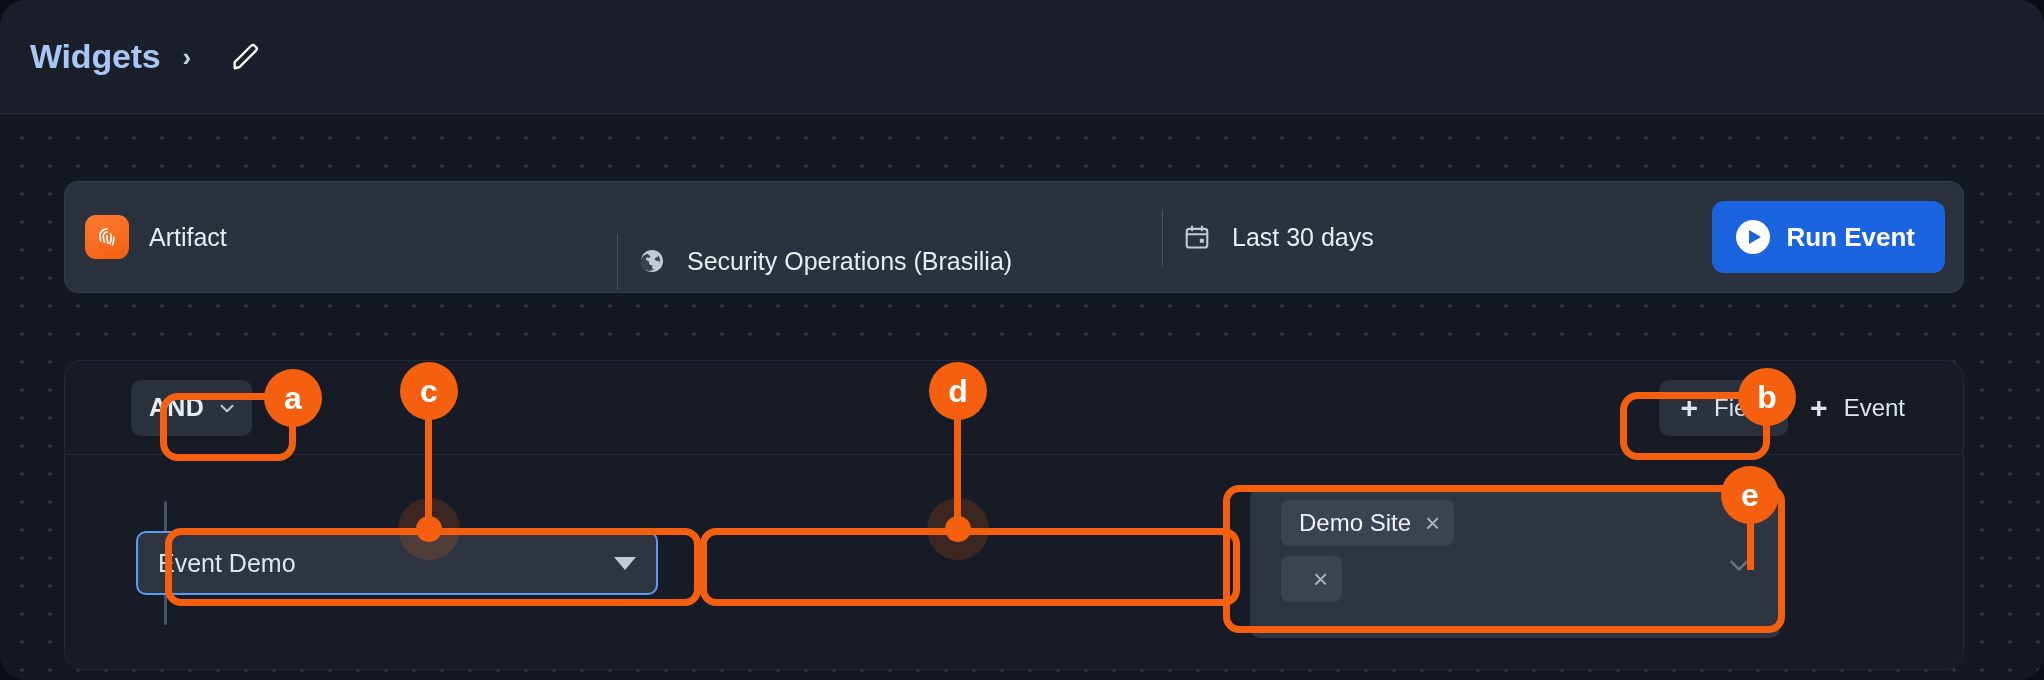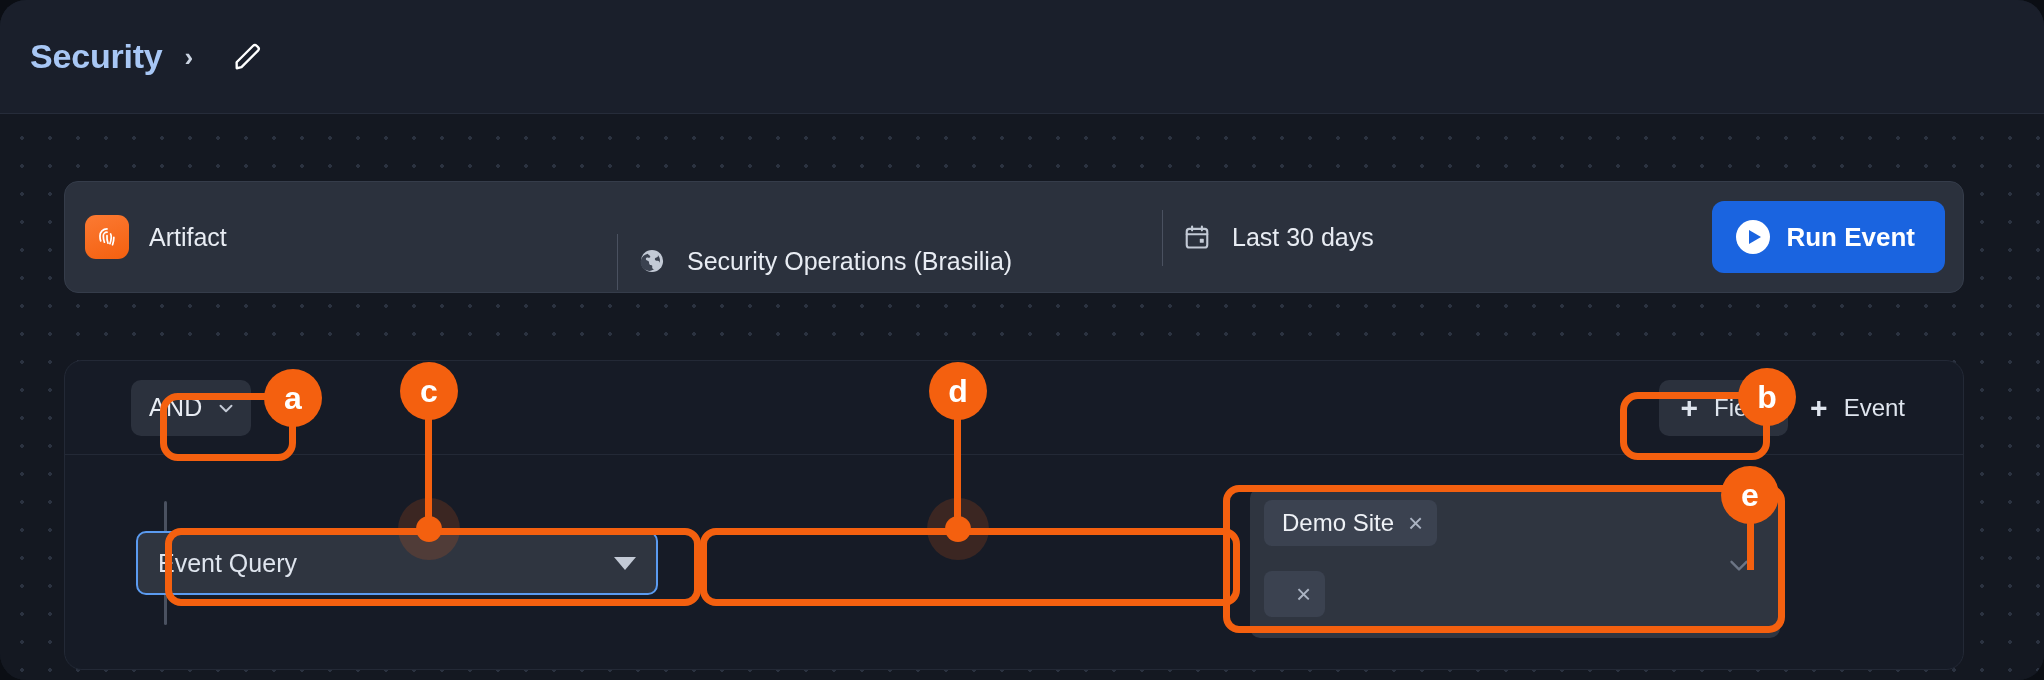--- a/index.html
+++ b/index.html
@@ -178,21 +178,21 @@
     border-radius: 10px;
     display: flex;
     align-items: center;
     justify-content: space-between;
     padding: 0 14px 0 18px;
     cursor: pointer;
   }
   .and-text {
     color: #e8ecf3;
     font-size: 25px;
-    font-weight: normal;
+    font-weight: bold;
     letter-spacing: 0.3px;
   }
   .chev { margin-left: 12px; display: flex; }
   .top-actions {
     margin-left: auto;
     display: flex;
     align-items: center;
     padding-right: 36px;
   }
   .pill-btn {
@@ -259,25 +259,25 @@
     flex: none;
   }
 
   .multiselect {
     position: absolute;
     left: 1185px; top: 33px;
     width: 530px;
     min-height: 150px;
     background: #2f3540;
     border-radius: 10px;
-    padding: 12px 14px;
+    padding: 12px 31px;
     display: flex;
     flex-direction: column;
     align-items: flex-start;
-    gap: 25px;
+    gap: 10px;
     cursor: pointer;
   }
   .chip {
     background: #3b4250;
     border-radius: 8px;
     height: 46px;
     display: flex;
     align-items: center;
     padding: 0 14px 0 18px;
   }
@@ -333,21 +333,21 @@
     line-height: 1;
   }
 </style>
 </head>
 <body>
 
 <div id="app">
 
   <div class="header">
     <div class="breadcrumb" style="display:flex;align-items:center;">
-      <span class="crumb-link">Security</span>
+      <span class="crumb-link">Widgets</span>
       <span class="crumb-sep">›</span>
       <span class="pencil-icon">
         <svg width="30" height="30" viewBox="0 0 24 24" fill="none" stroke="#ffffff" stroke-width="1.9" stroke-linecap="round" stroke-linejoin="round">
           <path d="M3 21l3.8-.9L20 6.9a2 2 0 0 0 0-2.8l-1.1-1.1a2 2 0 0 0-2.8 0L2.9 16.2 3 21z"></path>
         </svg>
       </span>
     </div>
   </div>
 
   <div class="canvas">
@@ -421,21 +421,21 @@
             <span class="plus-glyph">+</span>
             <span class="pill-label">Event</span>
           </div>
         </div>
       </div>
 
       <div class="cond-row">
         <div class="group-rail"></div>
 
         <div class="ctl field">
-          <span class="ctl-text">Event Query</span>
+          <span class="ctl-text">Event Demo</span>
           <span class="caret"></span>
         </div>
 
 
         <div class="multiselect">
           <div class="chip">
             <span class="chip-label">Demo Site</span>
             <span class="chip-x">×</span>
           </div>
           <div class="chip">

